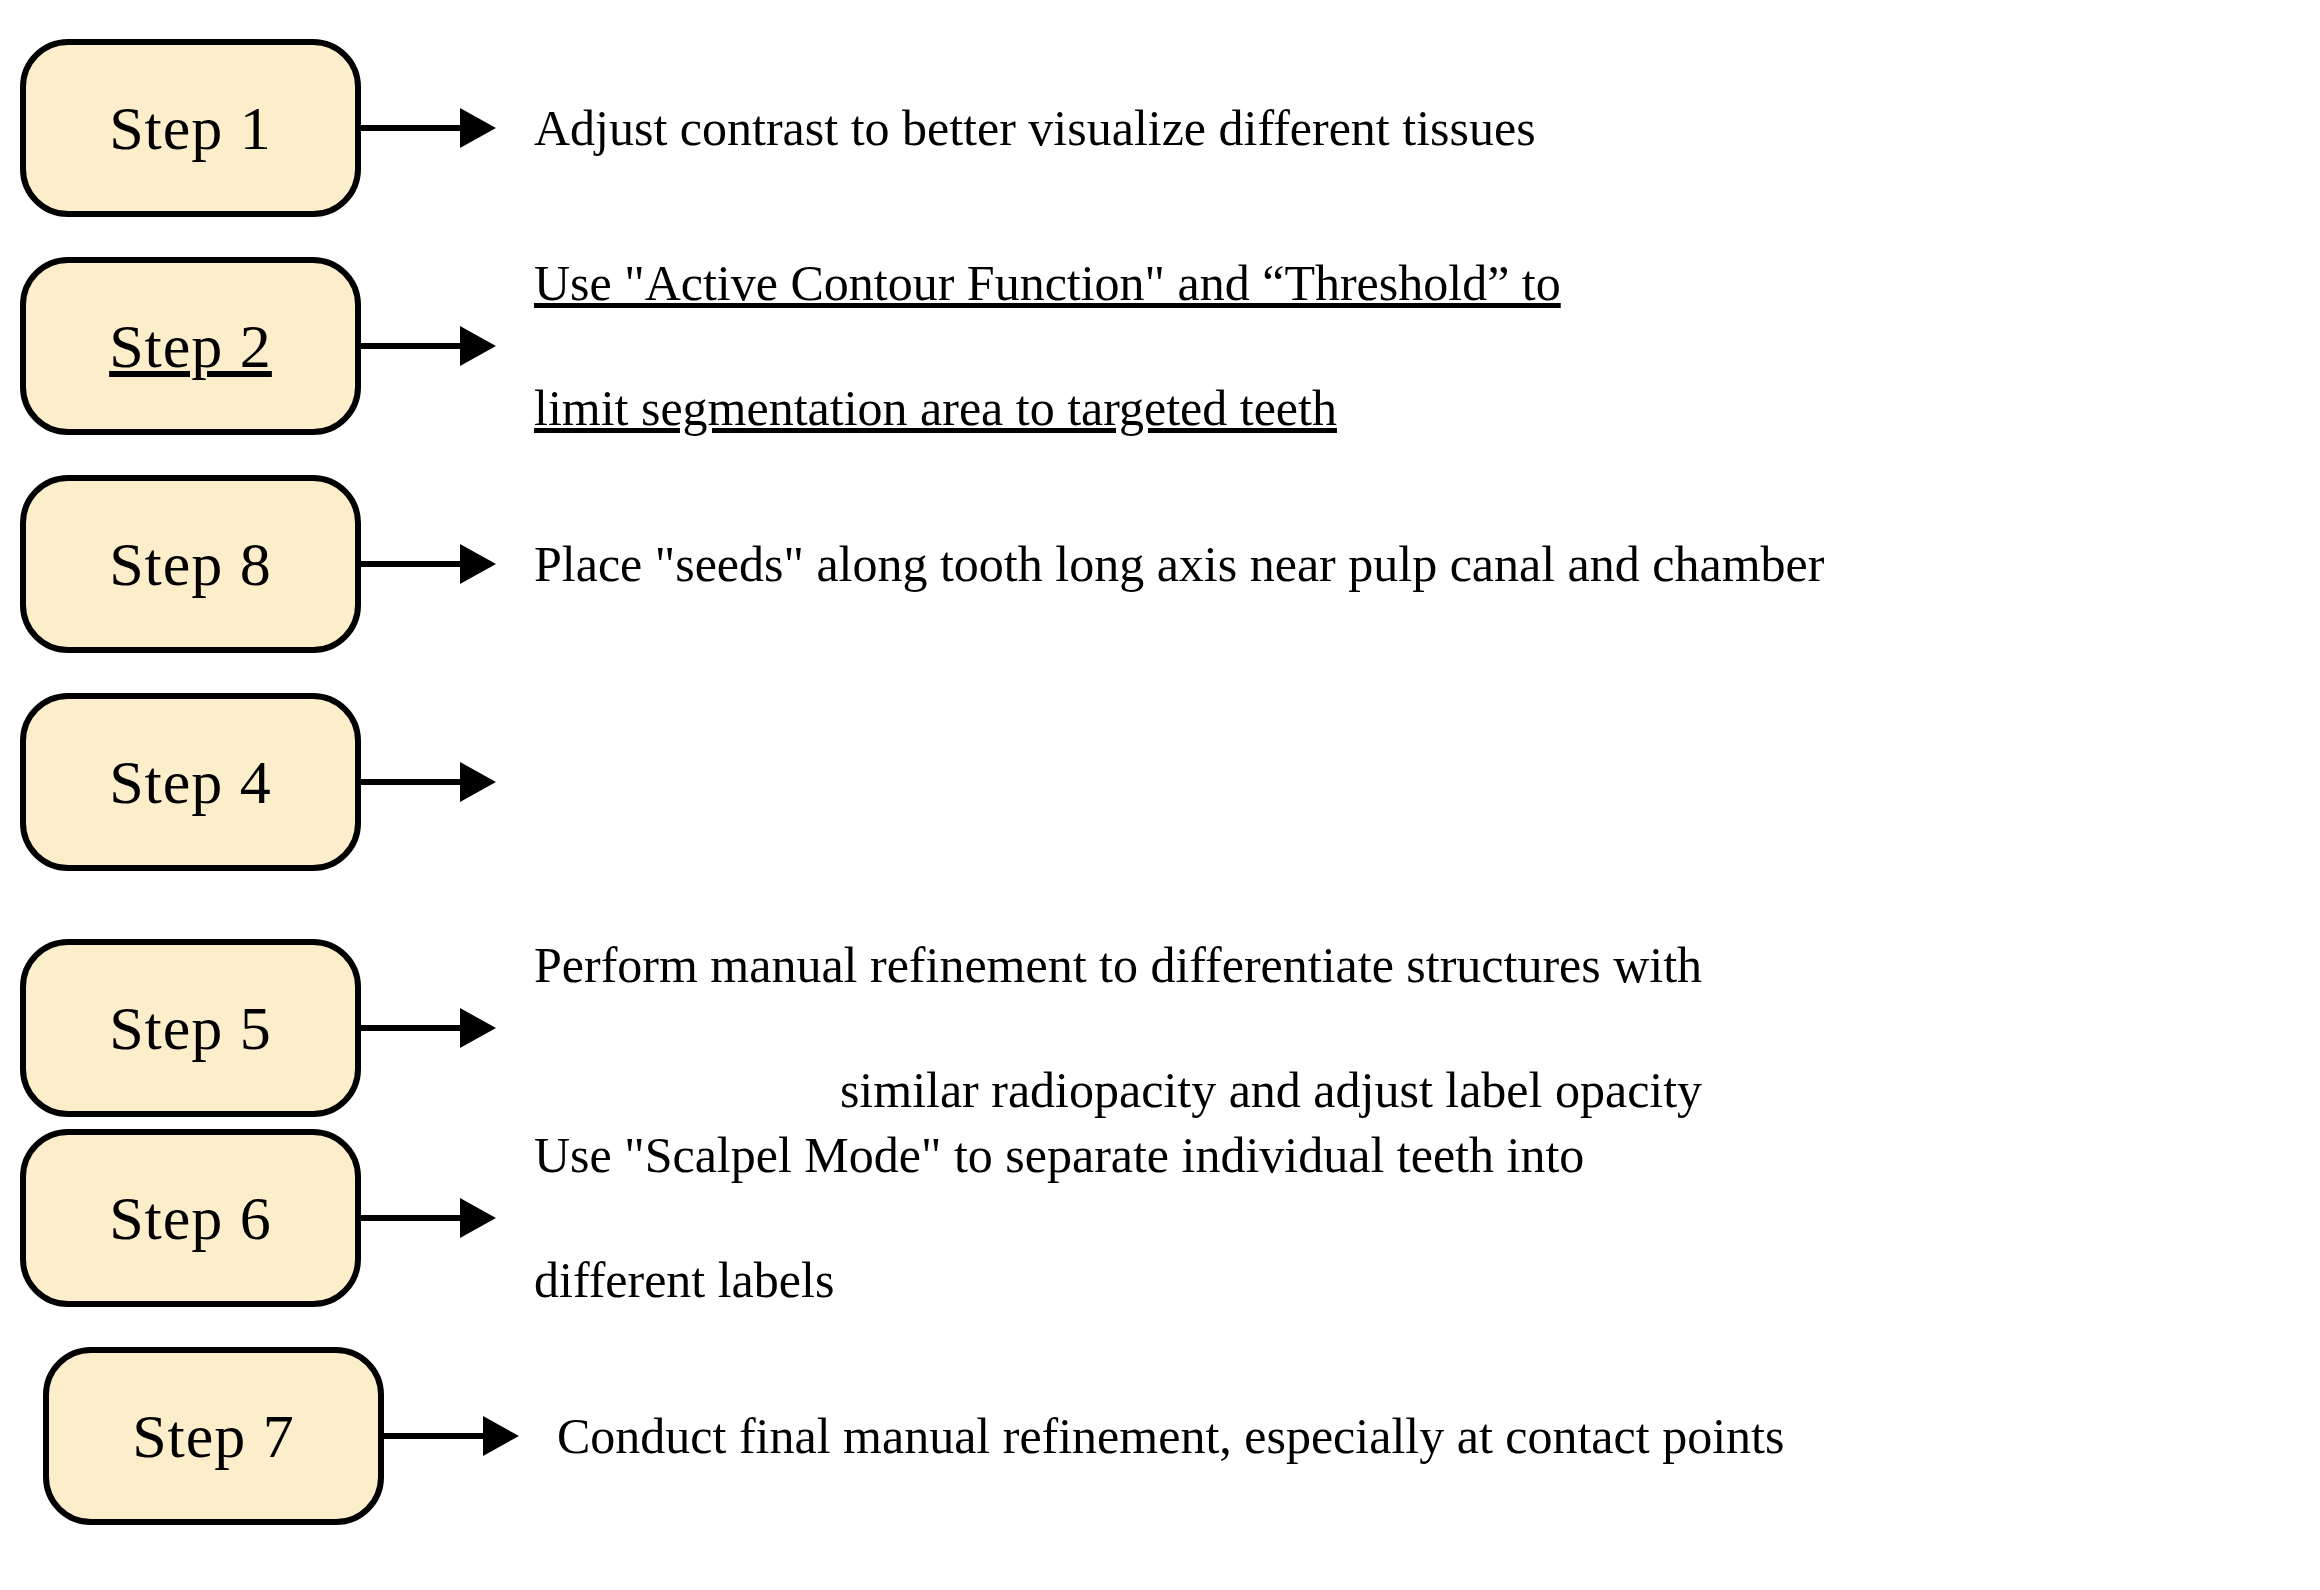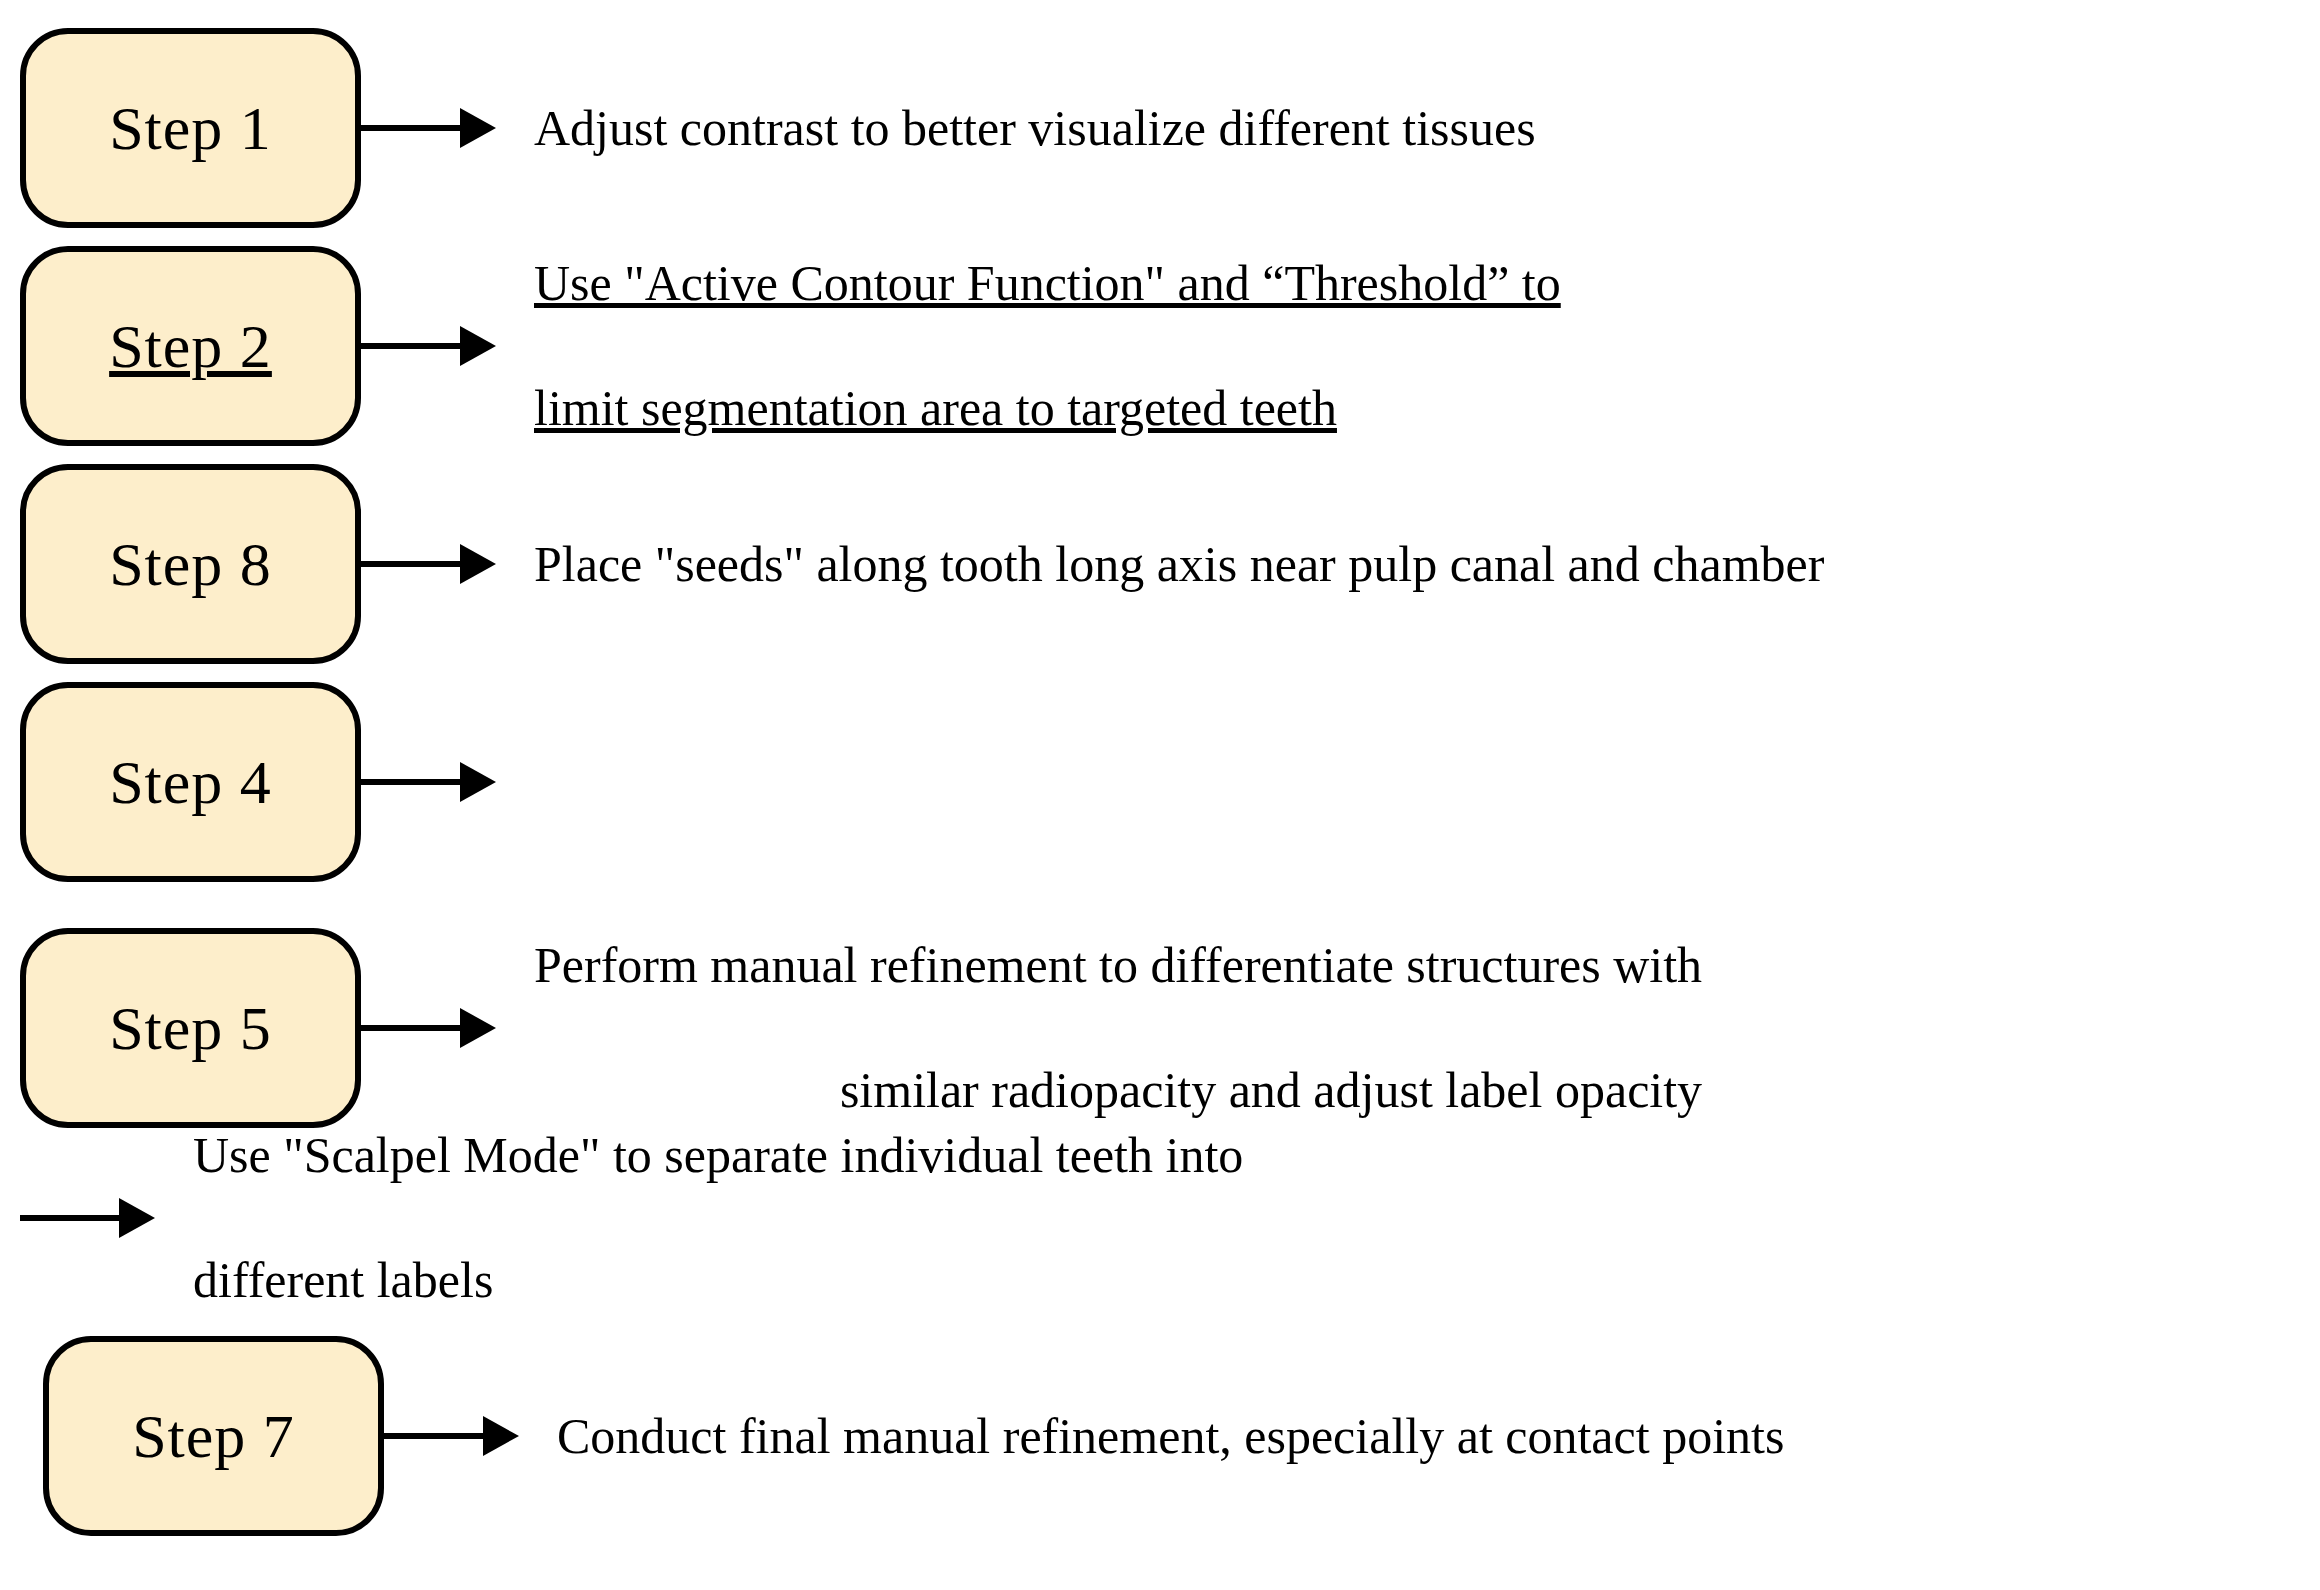--- a/index.html
+++ b/index.html
@@ -23,21 +23,21 @@
   .step-row {
     position: absolute;
     left: 20px;
     height: 200px;
     display: flex;
     align-items: center;
   }
   .step-box {
     flex: none;
     width: 341px;
-    height: 200px;
+    height: 178px;
     background: var(--box-fill);
     border: 6px solid var(--stroke);
     border-radius: 48px;
     display: flex;
     align-items: center;
     justify-content: center;
   }
   .step-label {
     font-size: 62px;
     letter-spacing: 1px;
@@ -115,20 +115,23 @@
       <span class="step-label">Step 5</span>
     </div>
     <div class="arrow">
       <div class="arrow-line"></div>
       <div class="arrow-head"></div>
     </div>
     <div class="step-text">Perform manual refinement to differentiate structures with
 similar radiopacity and adjust label opacity</div>
   </div>
     <div class="step-row" style="top: 1118px;">
+    <div class="step-box">
+      <span class="step-label">Step 6</span>
+    </div>
     <div class="arrow">
       <div class="arrow-line"></div>
       <div class="arrow-head"></div>
     </div>
     <div class="step-text">Use "Scalpel Mode" to separate individual teeth into
 different labels</div>
   </div>
     <div class="step-row" style="top: 1336px; margin-left: 23px;">
     <div class="step-box">
       <span class="step-label">Step 7</span>

